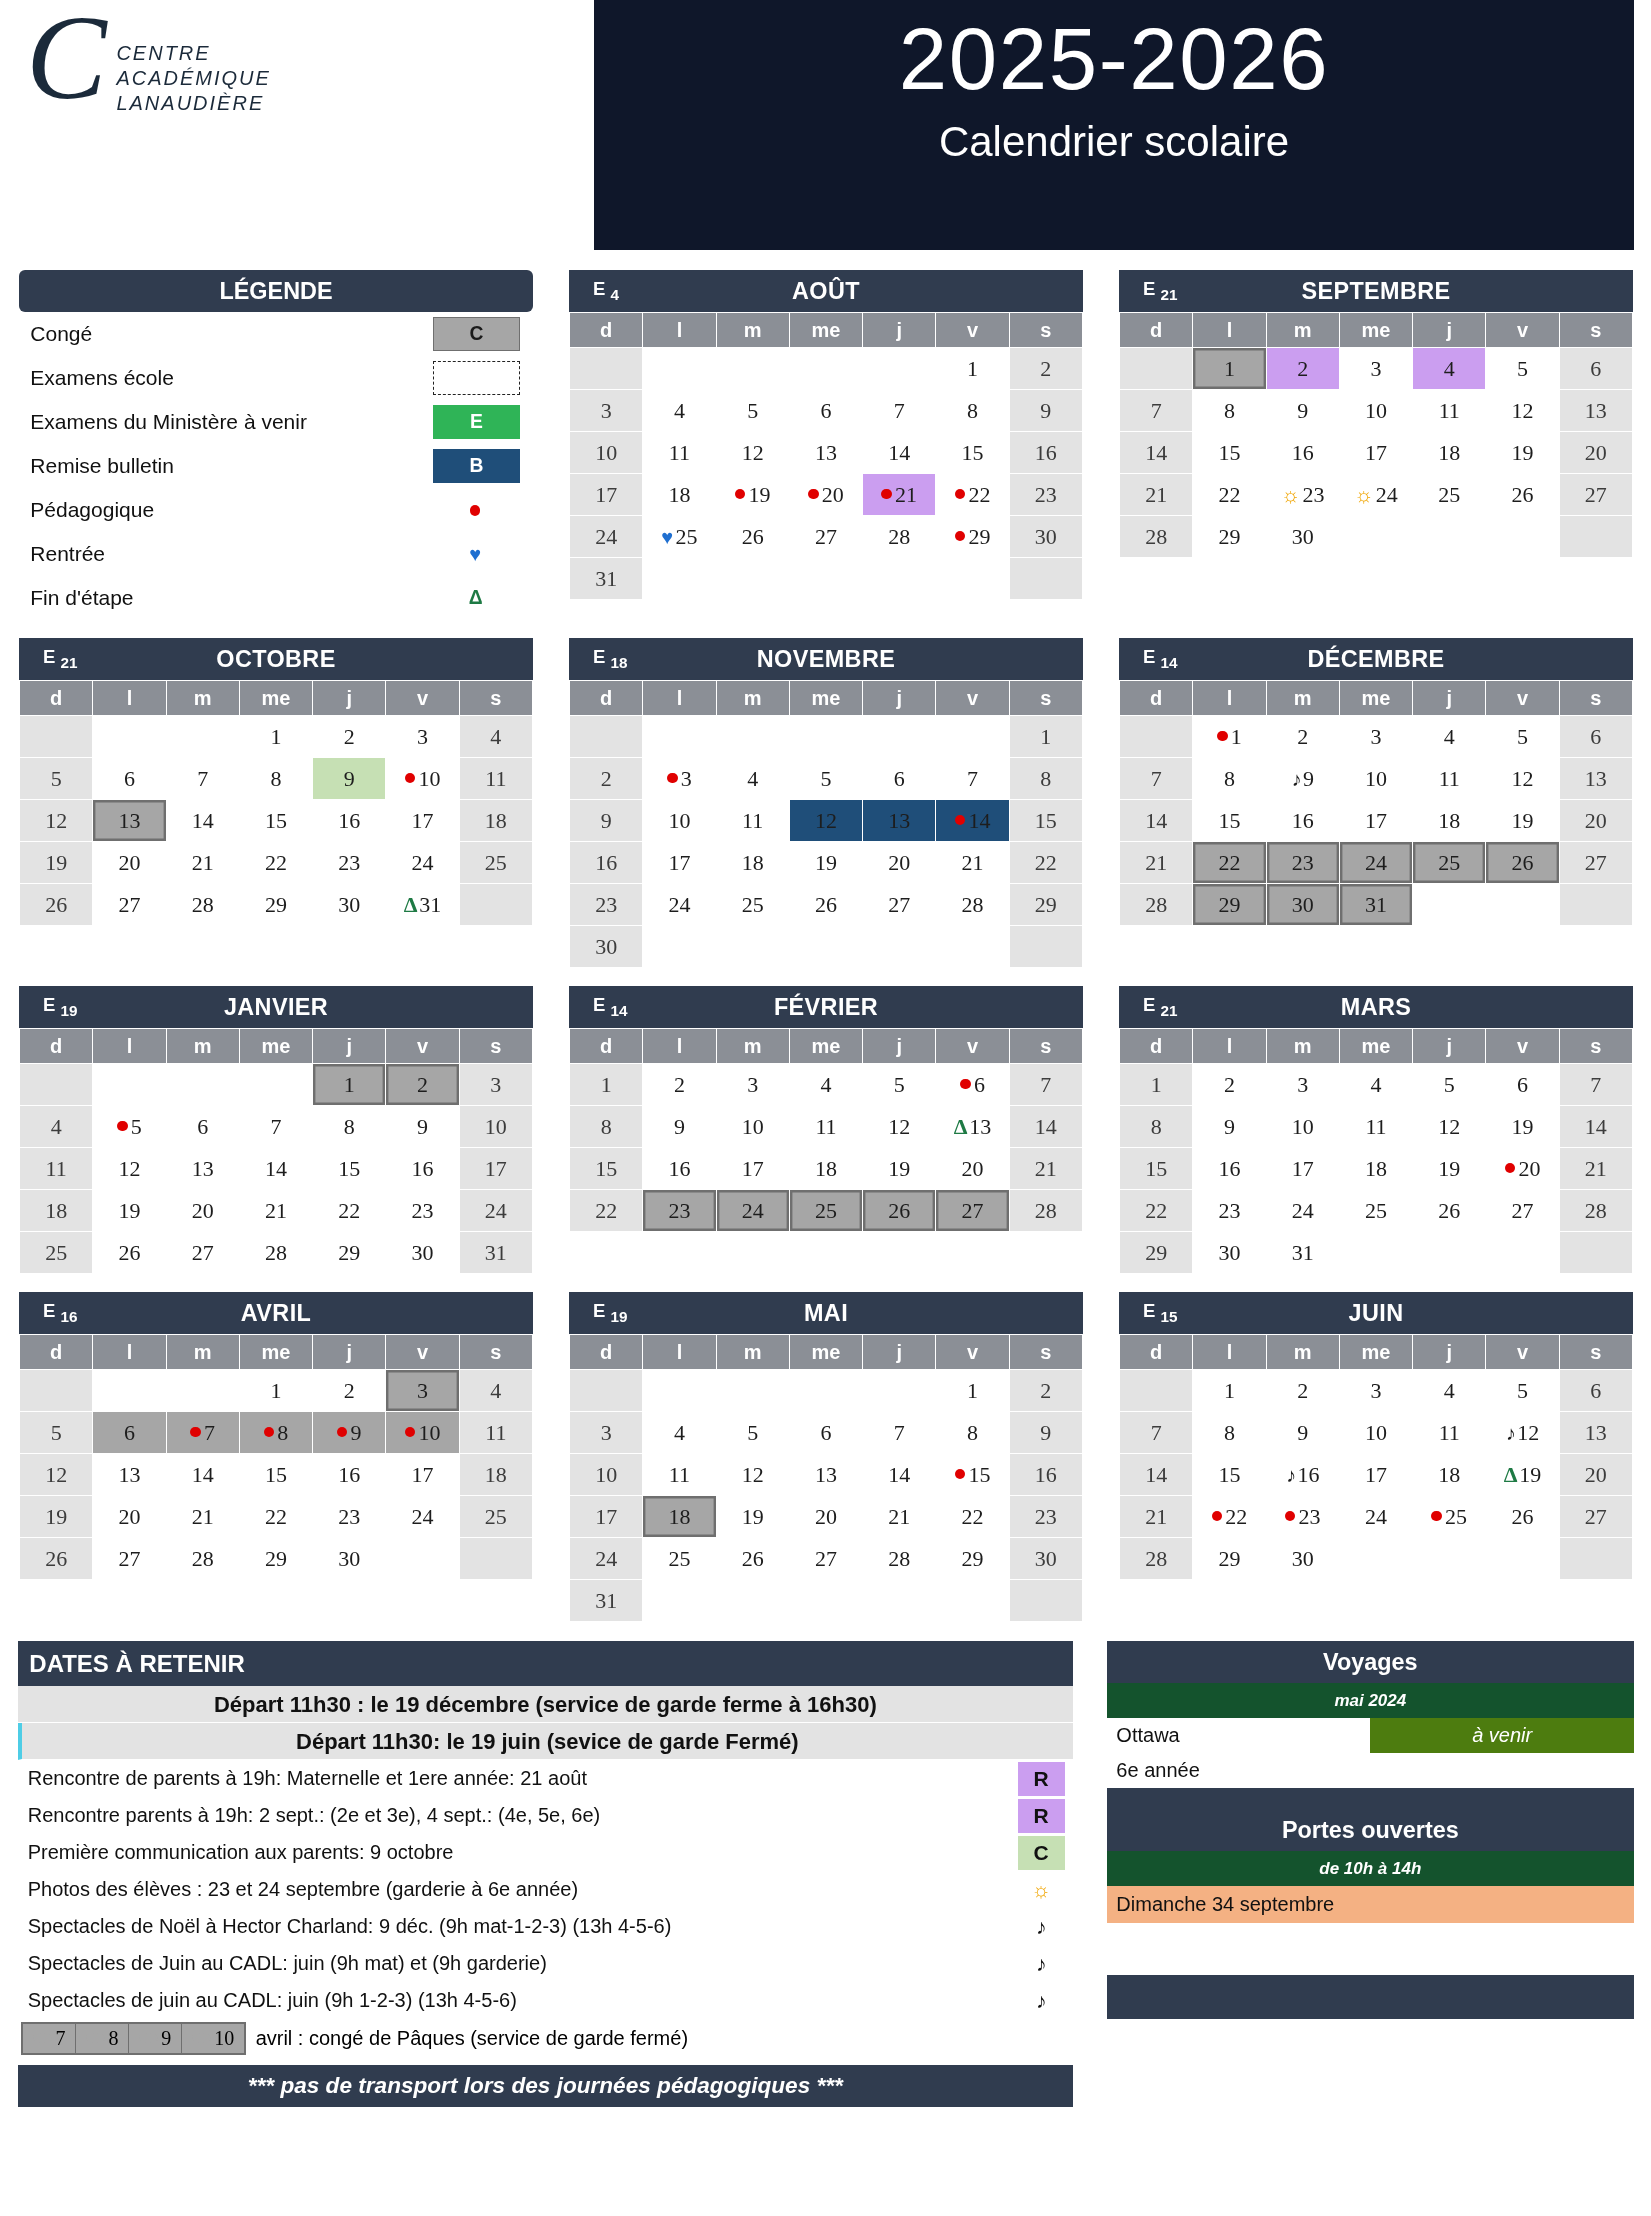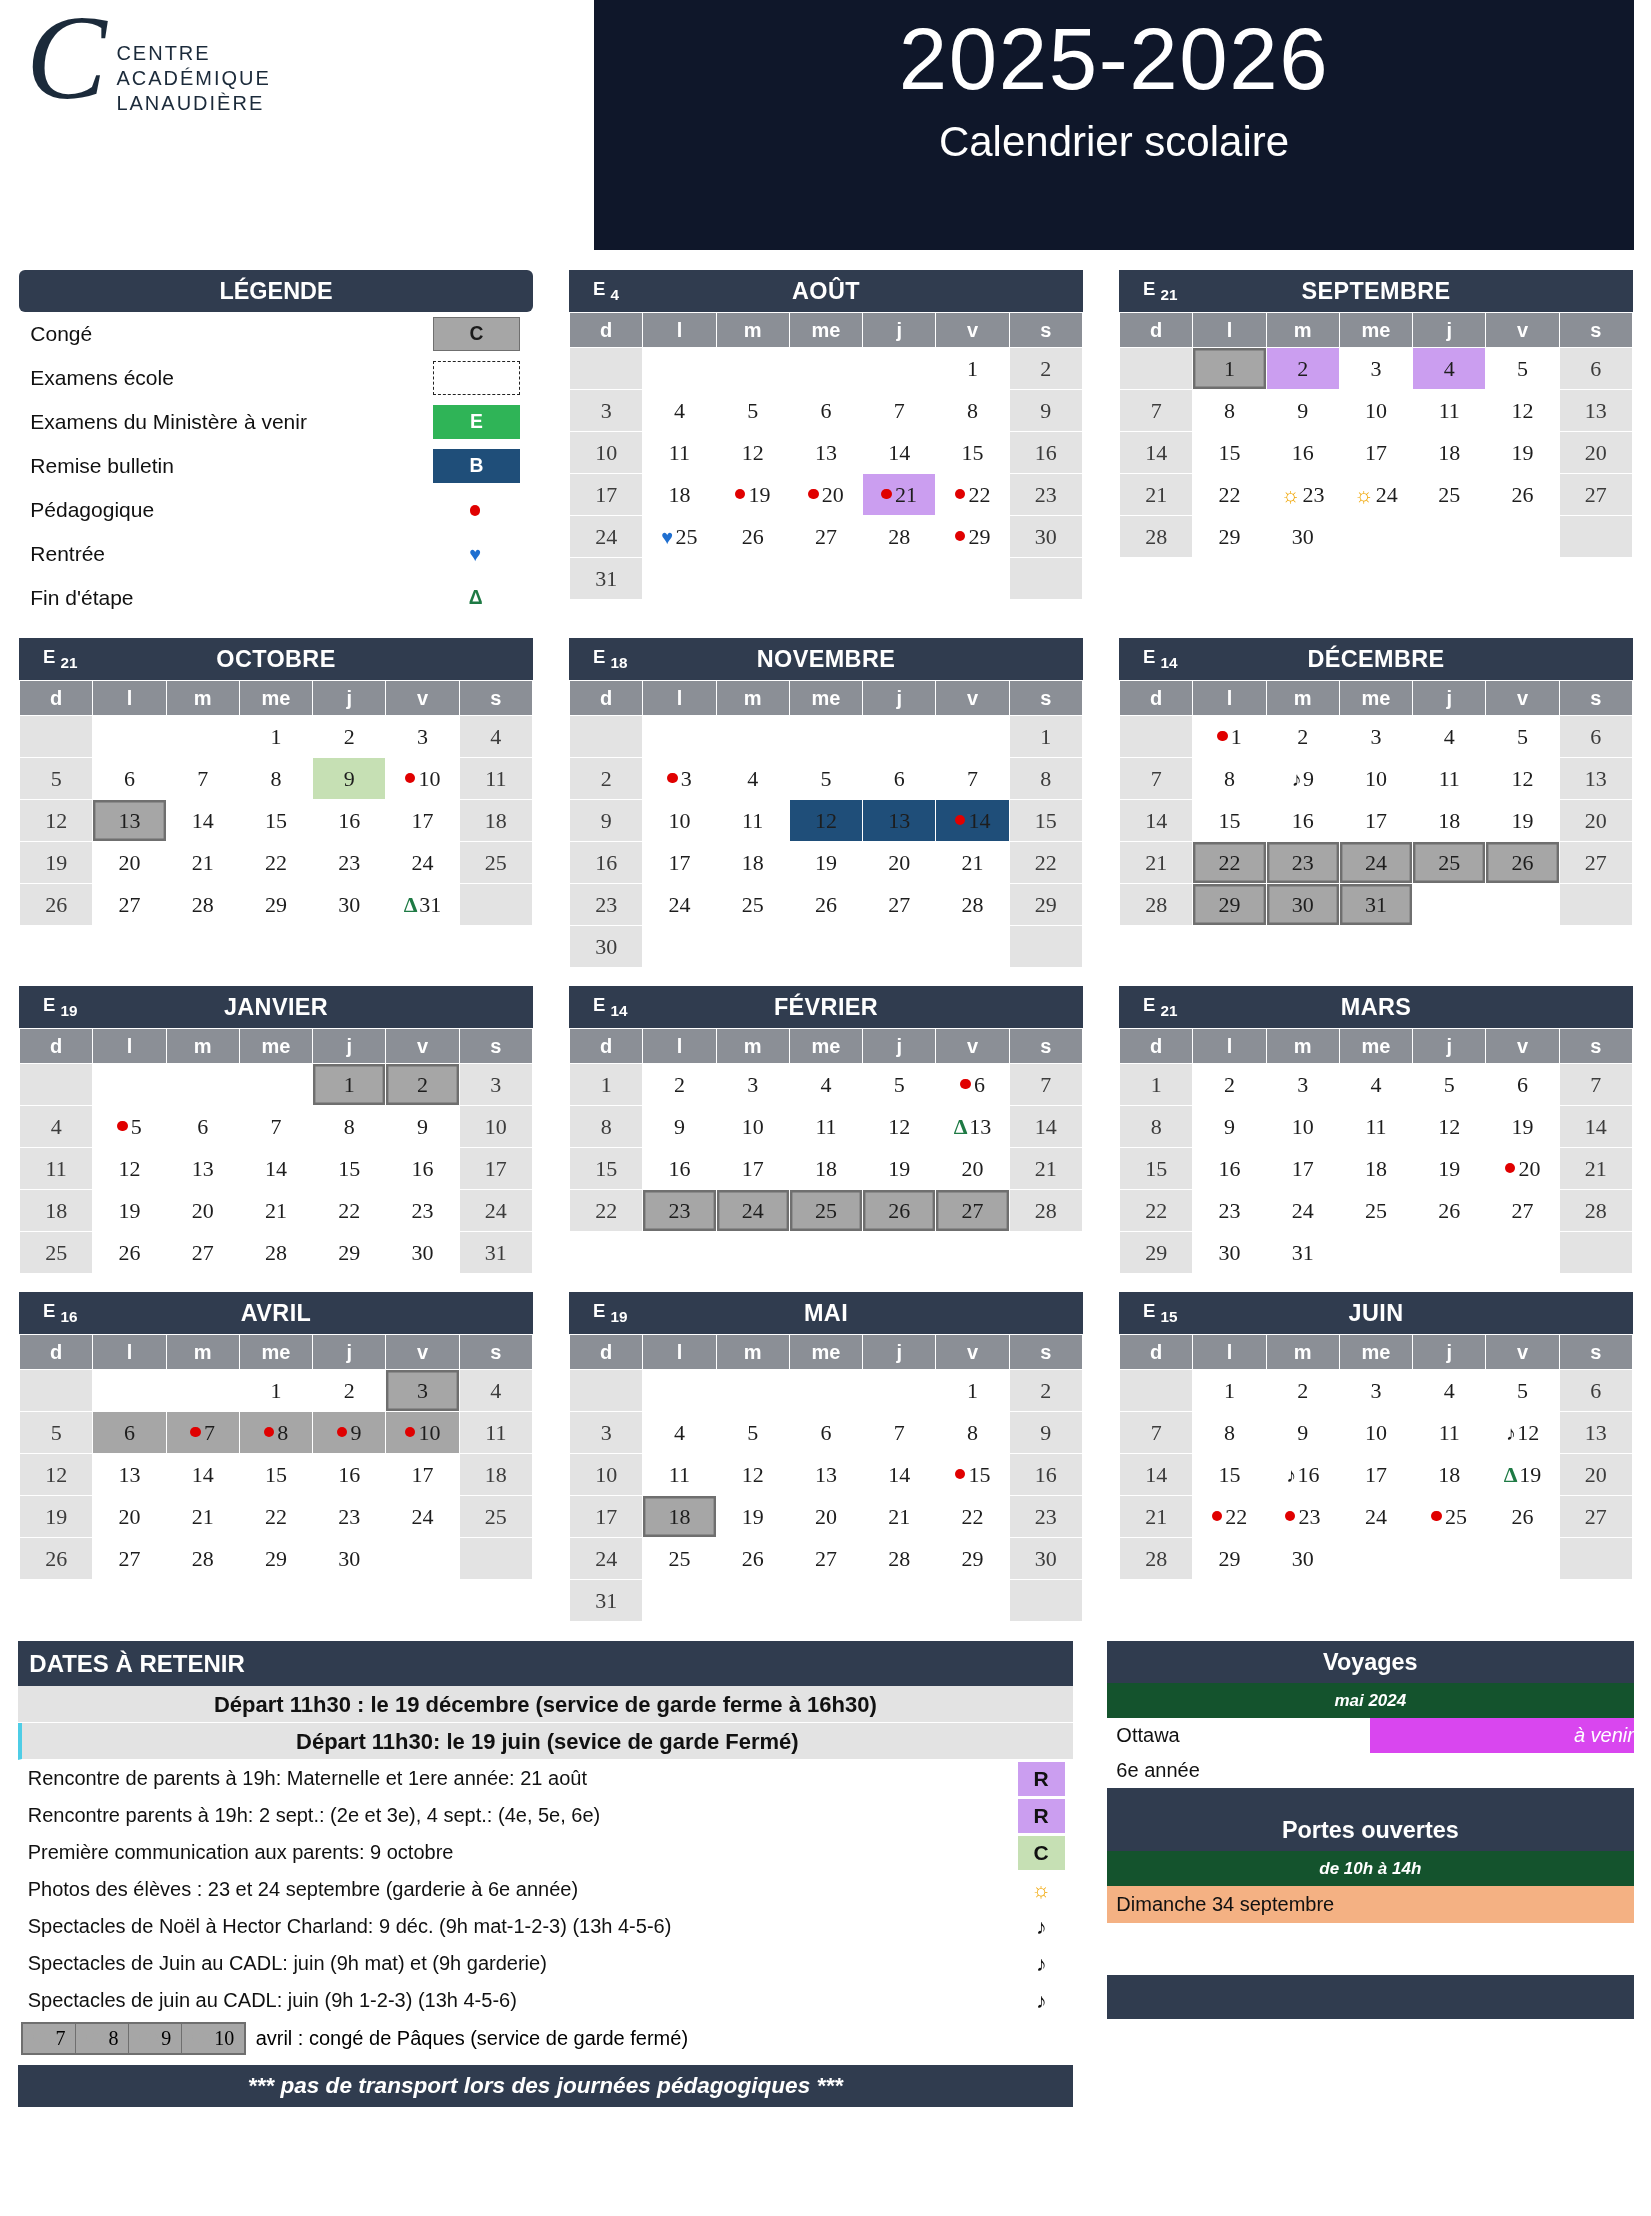--- a/index.html
+++ b/index.html
@@ -41,20 +41,21 @@
     margin-left: 8px;
     margin-right: 9.7px;
     font-style: italic;
   }
   .logo-text {
     margin-top: 35px;
     font-size: 20px;
     letter-spacing: 2px;
     color: #1b2a3a;
     line-height: 1.25;
+    font-style: italic;
   }
   .title-block {
     flex: 1;
     background: #0f172a;
     color: #ffffff;
     height: 250px;
     text-align: center;
     padding-top: 4.8px;
     margin-left: 12px;
   }
@@ -284,22 +285,22 @@
     font-size: 17px;
   }
   .voyage-row {
     display: flex; align-items: center;
     height: 35px; font-size: 20px; color: #111;
     background: #fff;
   }
   .voyage-row .c1 { width: 50%; padding-left: 9.7px; }
   .voyage-row .c2 { width: 50%; height: 35px; line-height: 35px; }
   .c2.highlight {
-    background: #d946ef; color: #fff;
-    font-style: italic; text-align: right;
+    background: #4d7c0f; color: #fff;
+    font-style: italic; text-align: center;
   }
   .spacer-dark { background: #303c4f; height: 21px; }
   .po-row {
     background: #f4b183; color: #111;
     height: 37px; line-height: 37px;
     font-size: 20px; padding-left: 9.7px;
   }
   .blank-white { background: #fff; height: 47px; }
   .bottom-dark { background: #303c4f; height: 44px; margin-top: 4.8px; }
 </style>

